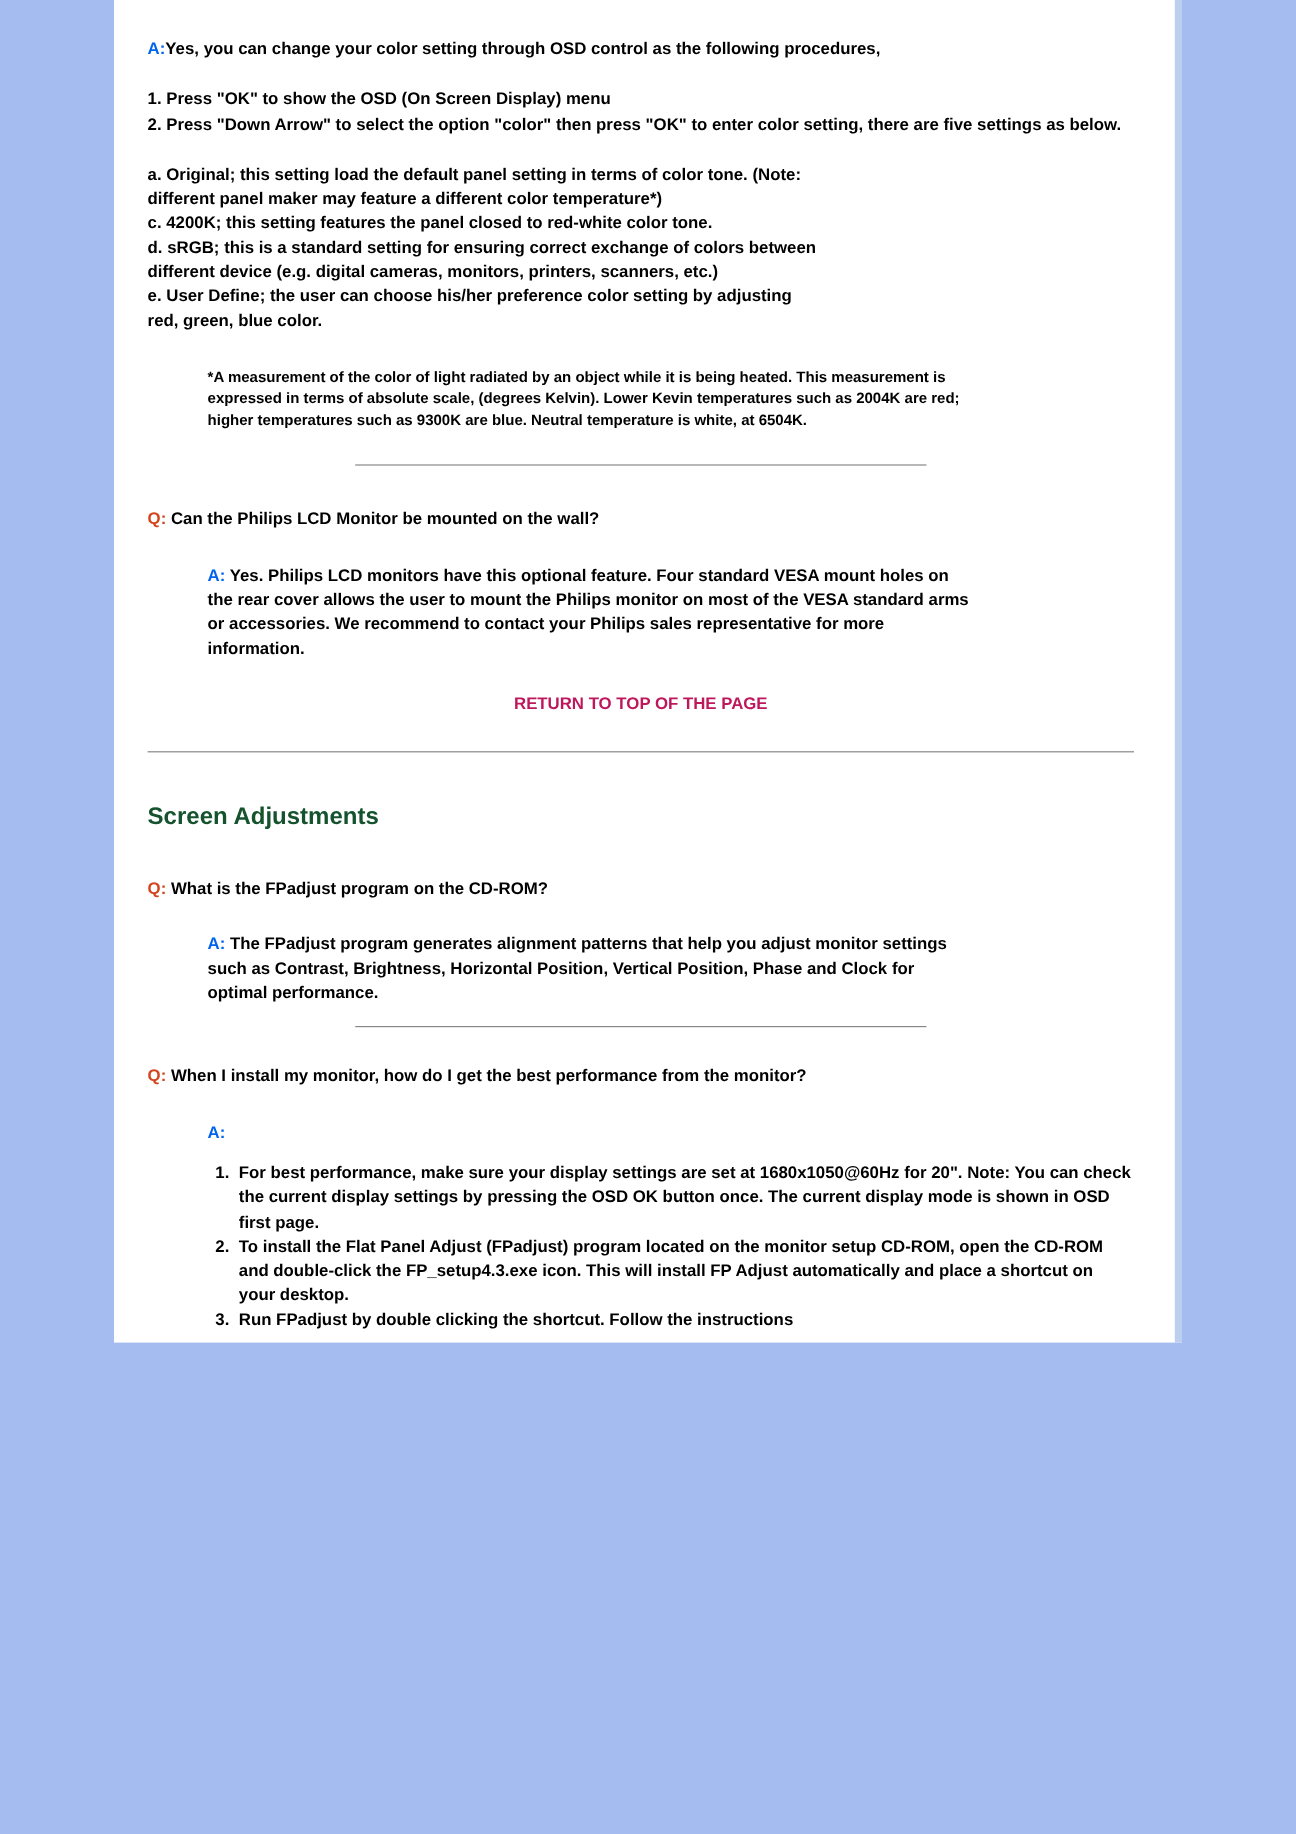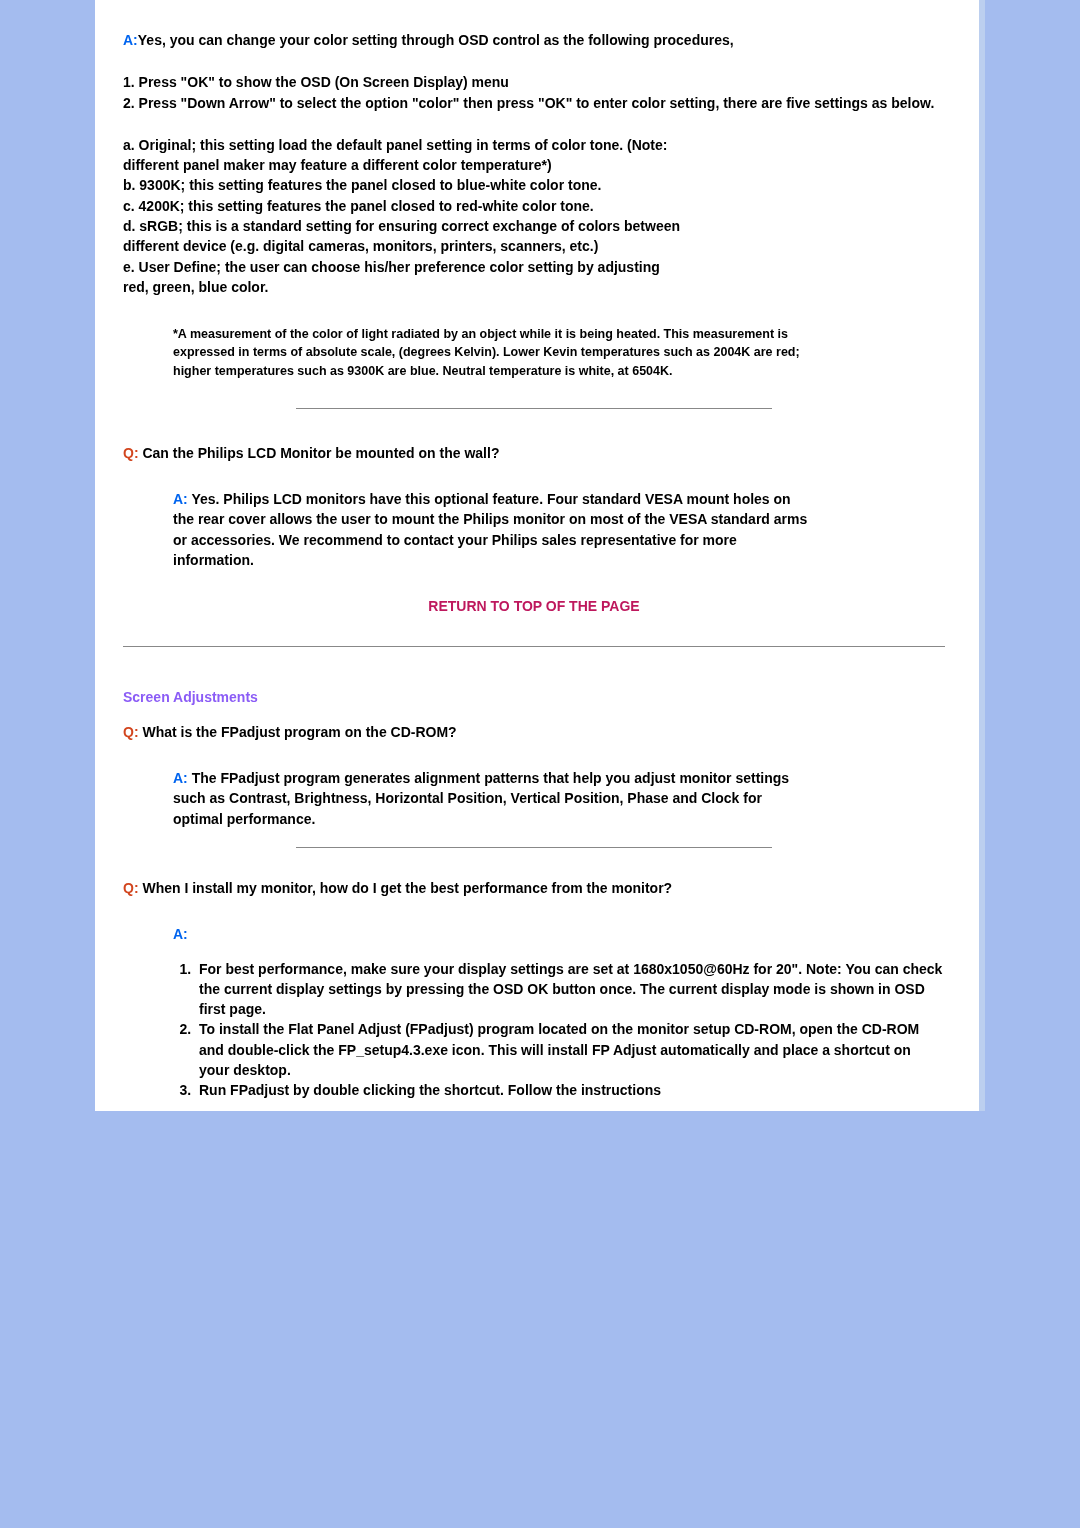--- a/index.html
+++ b/index.html
@@ -56,24 +56,24 @@
   }
   .return-link {
     color: #be185d;
     font-weight: bold;
     text-decoration: none;
     display: block;
     text-align: center;
     margin: 26px 0 10px 0;
   }
   .section-head {
-    color: #8b5cf6;
+    color: #14532d;
     font-weight: bold;
-    font-size: 14px;
-    margin: 0 0 14px 0;
+    font-size: 20px;
+    margin: 0 0 34px 0;
   }
   ol.numlist {
     margin: 6px 0 0 0;
     padding-left: 72px;
   }
   ol.numlist li {
     padding-left: 4px;
     margin-bottom: 0;
     font-weight: bold;
   }
@@ -90,21 +90,20 @@
         <span class="a-label">A:</span><span>Yes, you can change your color setting through OSD control as the following procedures,</span>
       </p>
 
       <div class="block indent2 bold">
         <div>1. Press "OK" to show the OSD (On Screen Display) menu</div>
         <div>2. Press "Down Arrow" to select the option "color" then press "OK" to enter color setting, there are five settings as below.</div>
       </div>
 
       <div class="block indent3 bold" style="max-width:560px;">
         <div>a. Original; this setting load the default panel setting in terms of color tone. (Note: different panel maker may feature a different color temperature*)</div>
-        <div>b. 9300K; this setting features the panel closed to blue-white color tone.</div>
         <div>c. 4200K; this setting features the panel closed to red-white color tone.</div>
         <div>d. sRGB; this is a standard setting for ensuring correct exchange of colors between different device (e.g. digital cameras, monitors, printers, scanners, etc.)</div>
         <div>e. User Define; the user can choose his/her preference color setting by adjusting red, green, blue color.</div>
       </div>
 
       <p class="indent2 small bold" style="max-width:640px;">*A measurement of the color of light radiated by an object while it is being heated. This measurement is expressed in terms of absolute scale, (degrees Kelvin). Lower Kevin temperatures such as 2004K are red; higher temperatures such as 9300K are blue. Neutral temperature is white, at 6504K.</p>
 
       <hr class="sep-short">
 
       <p class="bold">

